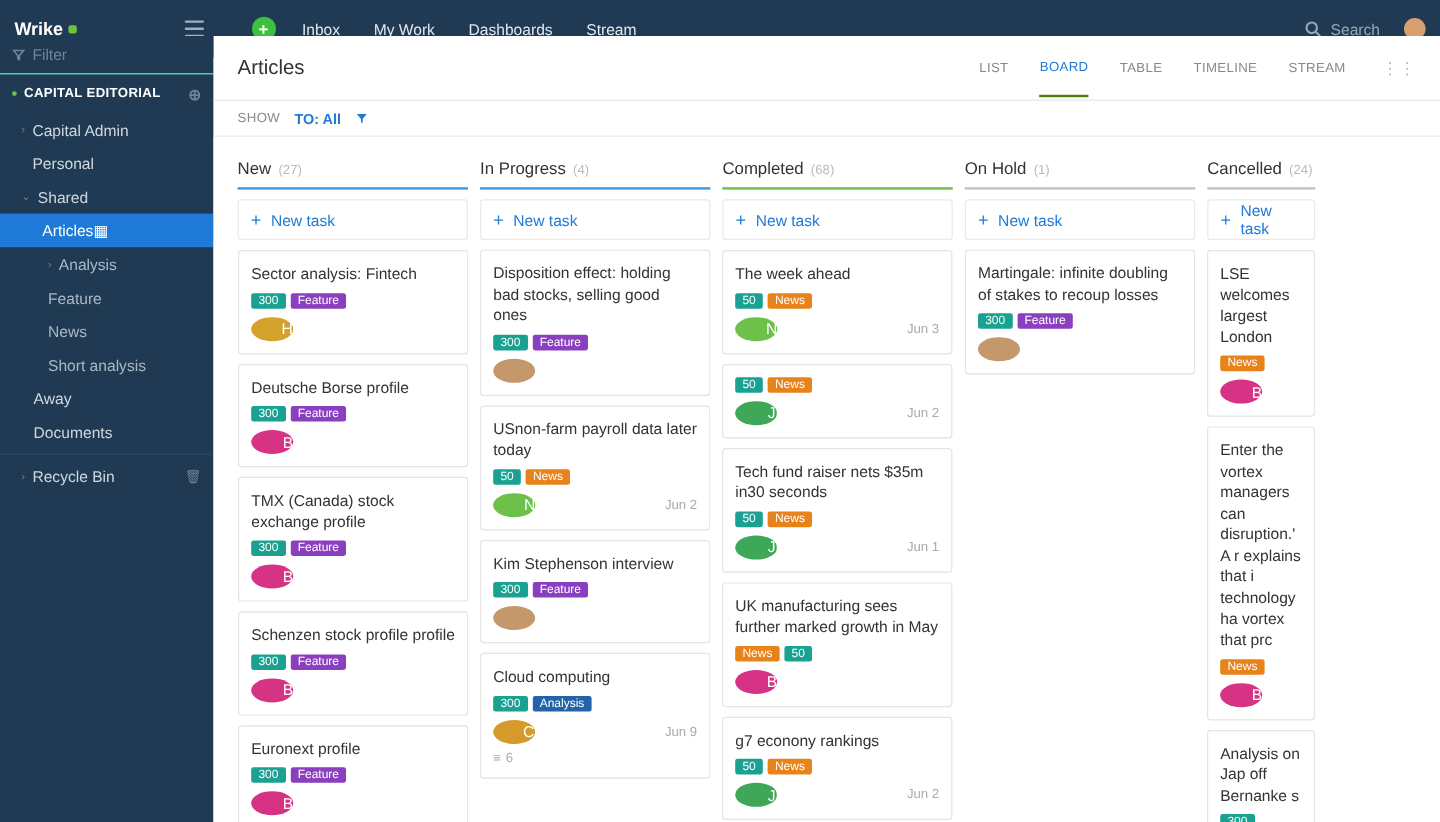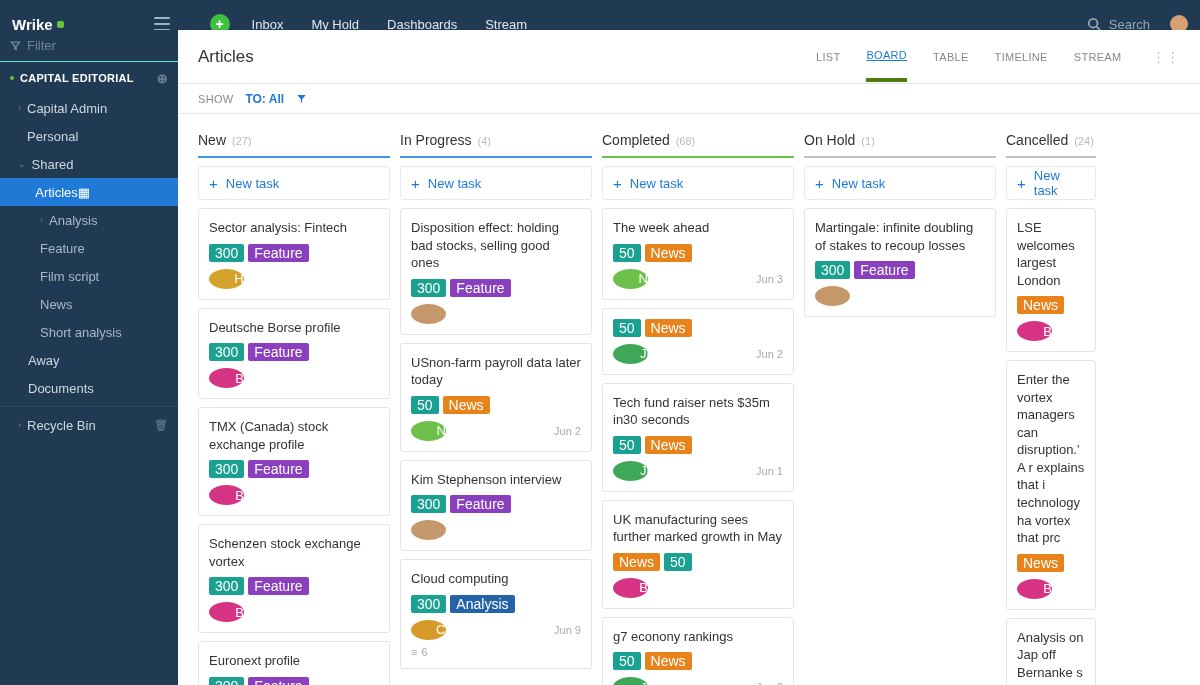--- a/index.html
+++ b/index.html
@@ -33,21 +33,21 @@
 .sb-row .trash { color: #6f8498; font-size: 11px; }
 .sb-sep { height: 1px; background: #2d4863; margin: 4px 0; }
 
 
 .main { position: absolute; top: 30px; left: 178px; right: 0; bottom: 0; background: #fff; display: flex; flex-direction: column; }
 .page-hdr { height: 54px; border-bottom: 1px solid #e6e6e6; display: flex; align-items: center; padding: 0 20px; }
 .page-title { font-size: 17px; color: #333; }
 .page-hdr .spacer { flex: 1; }
 .views { display: flex; gap: 26px; font-size: 11px; color: #888; font-weight: 500; align-items: center; }
 .views span { cursor: pointer; letter-spacing: 0.3px; }
-.views span.act { color: #1e7ad6; border-bottom: 4px solid #4d7c0f; padding-bottom: 17px; margin-bottom: -17px; text-decoration: underline; }
+.views span.act { color: #1e7ad6; border-bottom: 2px solid #4d7c0f; padding-bottom: 17px; margin-bottom: -17px; }
 .views .dots { font-size: 14px; color: #bbb; margin-left: 4px; }
 
 .filters { height: 30px; border-bottom: 1px solid #e6e6e6; display: flex; align-items: center; padding: 0 20px; gap: 12px; font-size: 12px; color: #888; }
 .filters .lbl { text-transform: uppercase; font-size: 11px; letter-spacing: 0.3px; }
 .filters .to { color: #1e7ad6; font-weight: 600; cursor: pointer; }
 .filters svg { width: 11px; height: 11px; }
 
 .board { flex: 1; display: flex; gap: 0; padding: 18px 0 0 20px; overflow-x: hidden; background: #fff; }
 .col { width: 192px; flex-shrink: 0; margin-right: 10px; display: flex; flex-direction: column; }
 .col.cut { width: 90px; }
@@ -58,21 +58,21 @@
 .col-line.green { background: #6dc04a; }
 .col-line.grey { background: #c0c0c0; }
 
 .newtask { height: 34px; display: flex; align-items: center; color: #1e7ad6; font-size: 13px; padding: 0 10px; border: 1px solid #e9e9e9; border-radius: 3px; margin-bottom: 8px; cursor: pointer; background: #fff; gap: 8px; }
 .newtask .pl { font-size: 15px; font-weight: 400; }
 
 .cards { overflow-y: auto; flex: 1; }
 .card { border: 1px solid #e4e4e4; border-radius: 3px; padding: 10px; margin-bottom: 8px; background: #fff; position: relative; cursor: pointer; }
 .card .title { font-size: 13px; color: #333; margin-bottom: 7px; line-height: 1.35; }
 .tags { display: flex; gap: 4px; margin-bottom: 7px; flex-wrap: wrap; }
-.tag { font-size: 14px; padding: 1px 6px; border-radius: 2px; color: #fff; font-weight: 500; text-align: center; }
+.tag { font-size: 10px; padding: 1px 6px; border-radius: 2px; color: #fff; font-weight: 500; text-align: center; }
 .tag.teal { background: #1aa191; }
 .tag.purp { background: #8a3fbf; }
 .tag.blue { background: #2563a8; }
 .tag.orng { background: #e8831b; }
 .footer { display: flex; align-items: center; justify-content: space-between; }
 .av { width: 20px; height: 20px; border-radius: 50%; font-size: 13px; color: #fff; font-weight: 400; display: flex; align-items: center; justify-content: center; padding-left: 35px; }
 .av.bb { background: #d63384; }
 .av.hg { background: #d4a12a; }
 .av.nd { background: #6dc04a; }
 .av.jh { background: #3fa858; }
@@ -94,21 +94,21 @@
       <span class="leaf"></span>
     </div>
   <div class="ham">
       <span></span>
       <span></span>
       <span></span>
     </div>
   <div class="plus-btn">+</div>
   <div class="nav">
     <span>Inbox</span>
-    <span>My Hold</span>
+    <span>My Work</span>
     <span>Dashboards</span>
     <span>Stream</span>
   </div>
   <div class="spacer"></div>
   <div class="search">
     <svg viewBox="0 0 16 16" fill="none" stroke="#97a8b8" stroke-width="2">
         <circle cx="7" cy="7" r="5"></circle>
         <line x1="11" y1="11" x2="15" y2="15"></line>
       </svg>
     <span>Search</span>
@@ -142,23 +142,20 @@
       <span class="arw">⌄</span>
       <span>Shared</span>
     </div>
   <div class="sb-row item2 sel" style="background:#1e7ad6;color:#fff;">&nbsp;&nbsp;<span>Articles</span><span class="tiny-ic">▦</span></div>
   <div class="sb-row sub">
       <span class="arw">›</span>
       <span>Analysis</span>
     </div>
   <div class="sb-row sub">
       <span>Feature</span>
-    </div>
-  <div class="sb-row sub">
-      <span>Film script</span>
     </div>
   <div class="sb-row sub">
       <span>News</span>
     </div>
   <div class="sb-row sub">
       <span>Short analysis</span>
     </div>
   <div class="sb-row item2">
       <span>Away</span>
     </div>
@@ -232,21 +229,21 @@
             <div class="title">TMX (Canada) stock exchange profile</div>
             <div class="tags">
               <span class="tag teal">300</span>
               <span class="tag purp">Feature</span>
             </div>
             <div class="footer">
               <div class="av bb">BB</div>
             </div>
           </div>
           <div class="card">
-            <div class="title">Schenzen stock exchange vortex</div>
+            <div class="title">Schenzen stock profile profile</div>
             <div class="tags">
               <span class="tag teal">300</span>
               <span class="tag purp">Feature</span>
             </div>
             <div class="footer">
               <div class="av bb">BB</div>
             </div>
           </div>
           <div class="card">
             <div class="title">Euronext profile</div>

